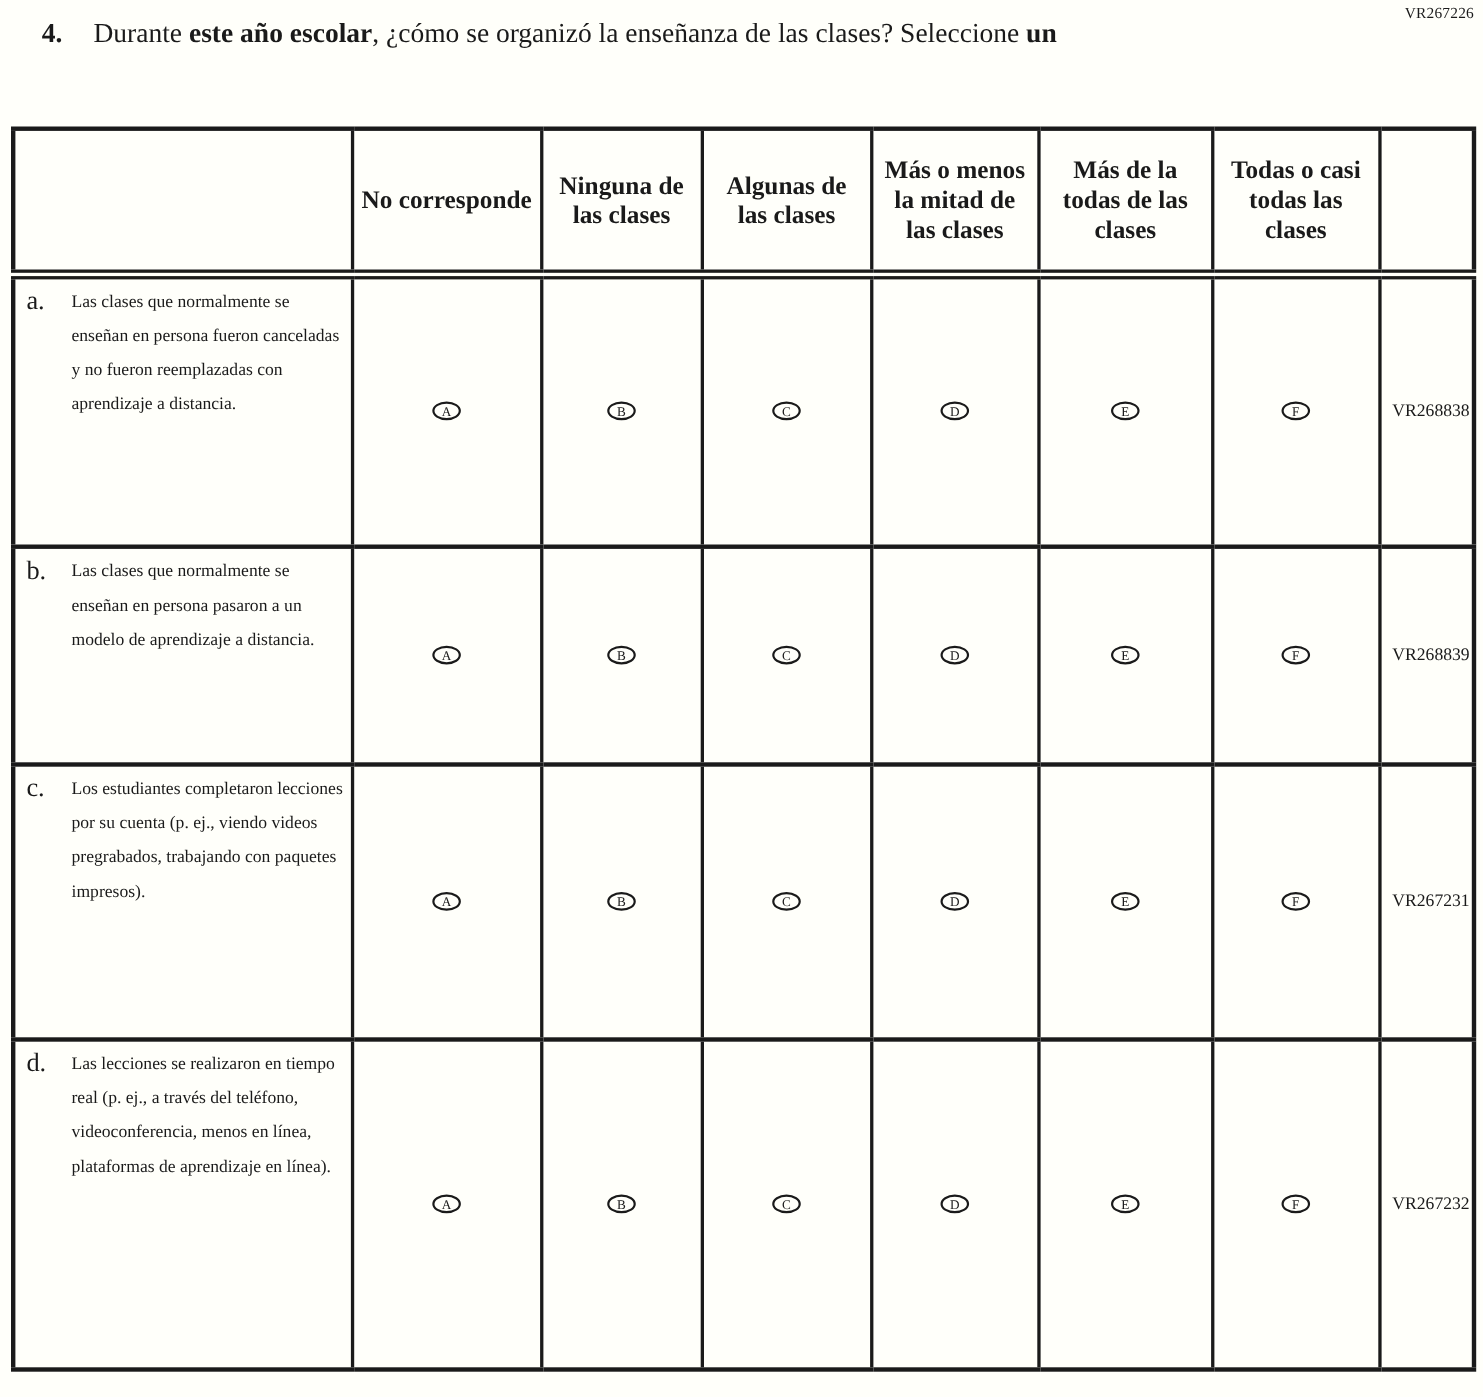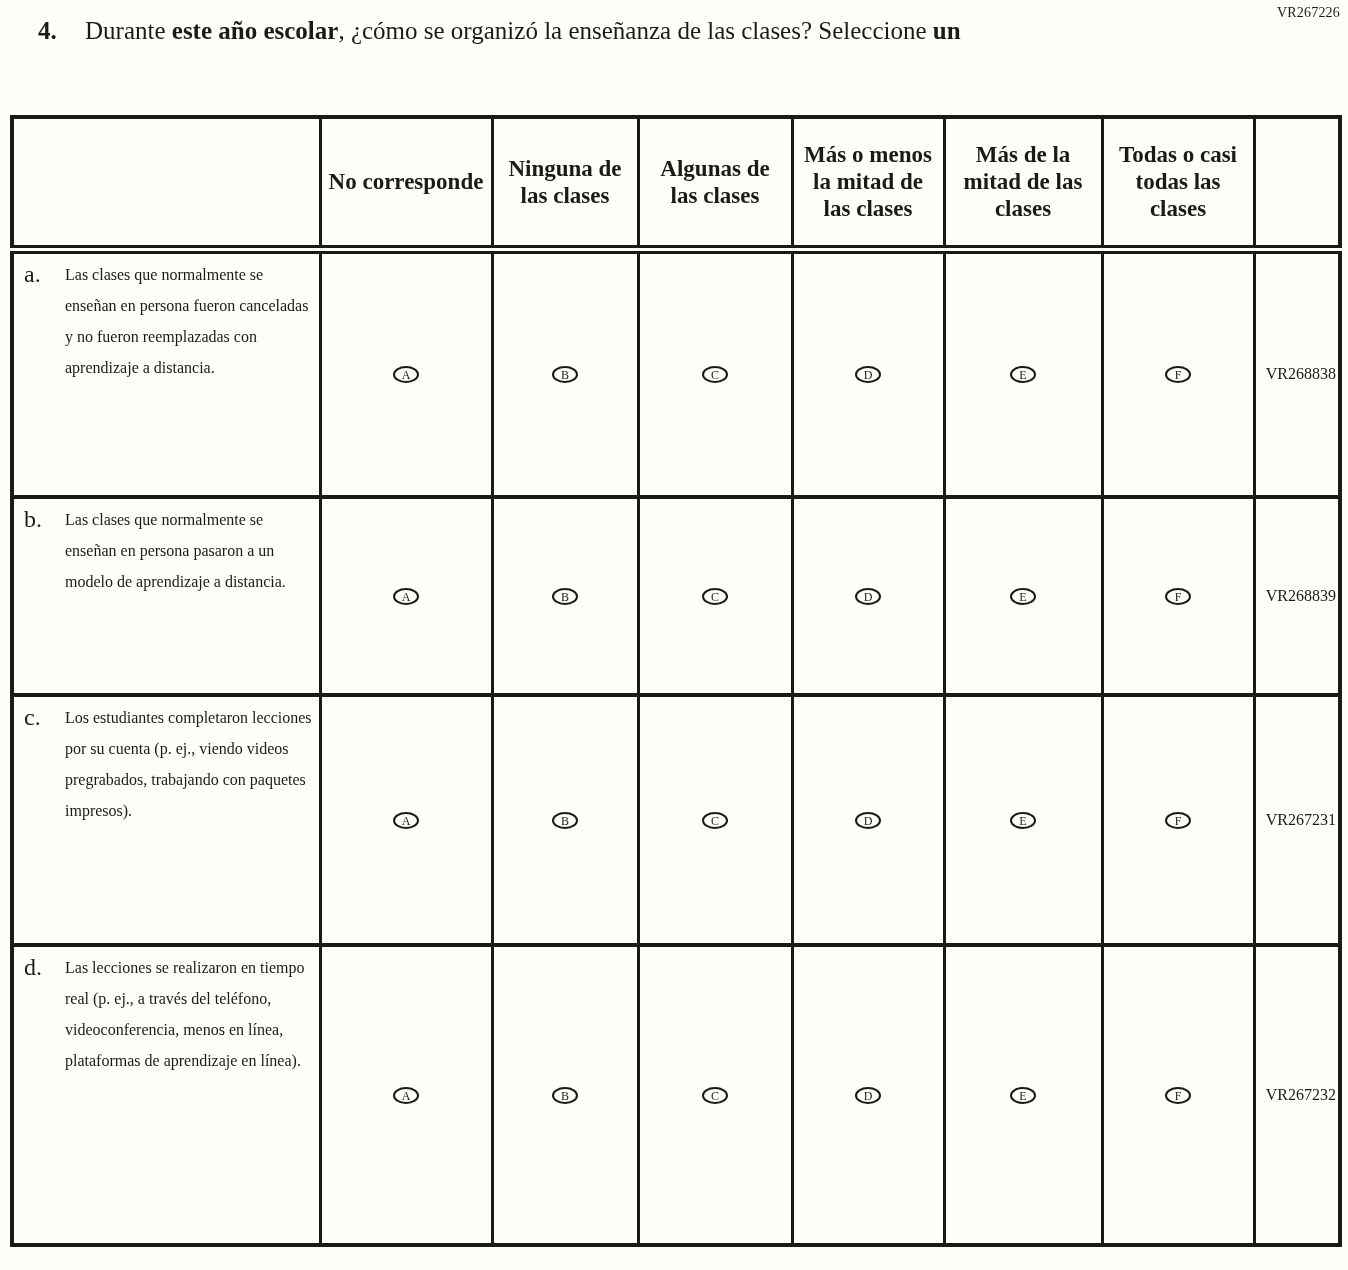--- a/index.html
+++ b/index.html
@@ -103,21 +103,21 @@
       <col style="width:152px">
       <col style="width:86px">
   </colgroup>
   <thead>
     <tr class="r-head">
       <th></th>
       <th>No corresponde</th>
       <th>Ninguna de las clases</th>
       <th>Algunas de las clases</th>
       <th>Más o menos la mitad de las clases</th>
-      <th>Más de la mitad de las clases</th>
+      <th>Más de la todas de las clases</th>
       <th>Todas o casi todas las clases</th>
       <th></th>
     </tr>
   </thead>
   <tbody>
     <tr class="r-a">
       <td class="label-cell">
         <div class="rowlabel">
           <span class="rletter">a.</span>
           <div class="rtext">Las clases que normalmente se enseñan en persona fueron canceladas y no fueron reemplazadas con aprendizaje a distancia.</div>

